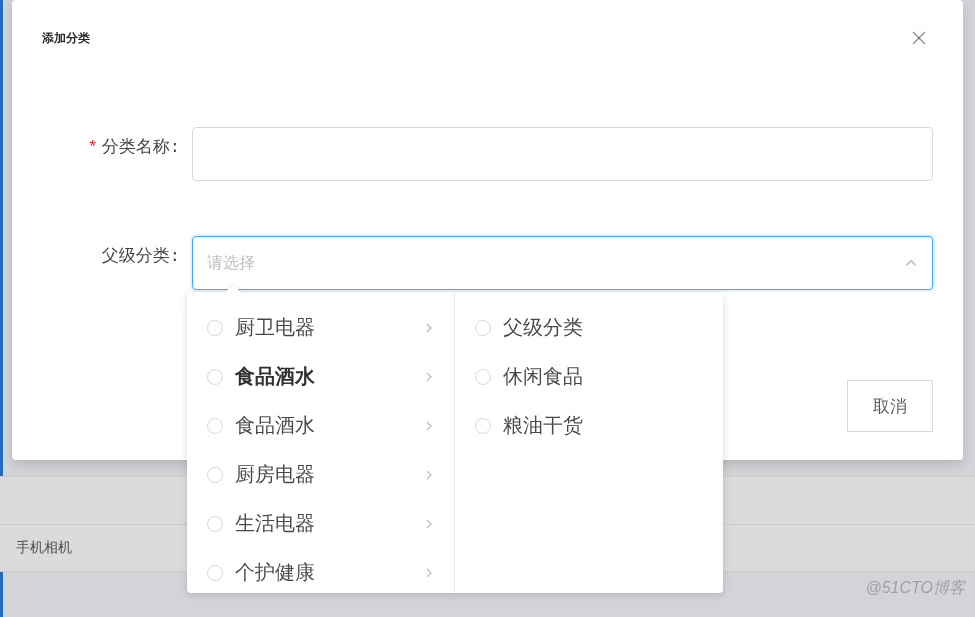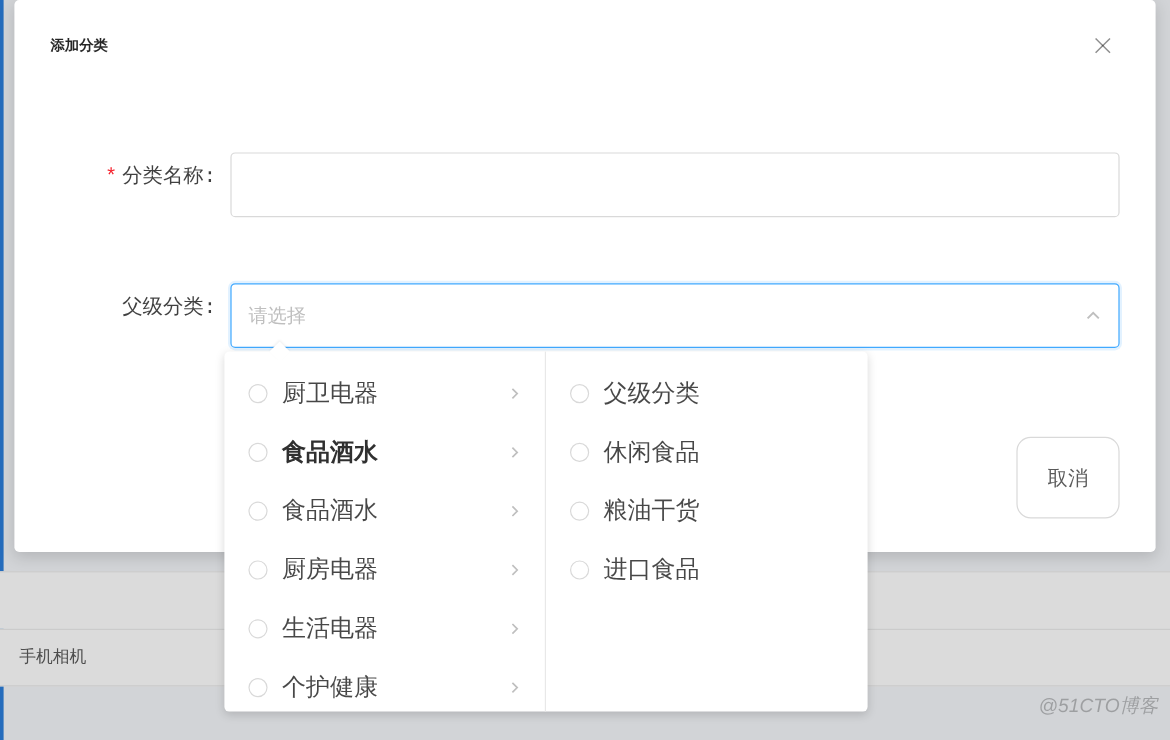--- a/index.html
+++ b/index.html
@@ -105,24 +105,24 @@
       color: #bfbfbf;
     }
     .modal-footer {
       position: absolute;
       right: 30px;
       bottom: 28px;
       display: flex;
       gap: 14px;
     }
     .btn {
-      height: 68px;
+      height: 52px;
       min-width: 86px;
       padding: 0 22px;
-      border-radius: 12px;
+      border-radius: 0;
       font-size: 17px;
       display: inline-flex;
       align-items: center;
       justify-content: center;
       cursor: pointer;
       border: 1px solid #d9d9d9;
       background: #fff;
       color: rgba(0,0,0,0.65);
     }
     .btn-primary {
@@ -301,22 +301,16 @@
           <span class="radio"></span>
           <span>休闲食品</span>
         </span>
       </div>
       <div class="cascader-item">
         <span class="left">
           <span class="radio"></span>
           <span>粮油干货</span>
         </span>
       </div>
-      <div class="cascader-item">
-        <span class="left">
-          <span class="radio"></span>
-          <span>进口食品</span>
-        </span>
-      </div>
     </div>
 </div>
 
 <div class="watermark">@51CTO博客</div>
 
 </body></html>

